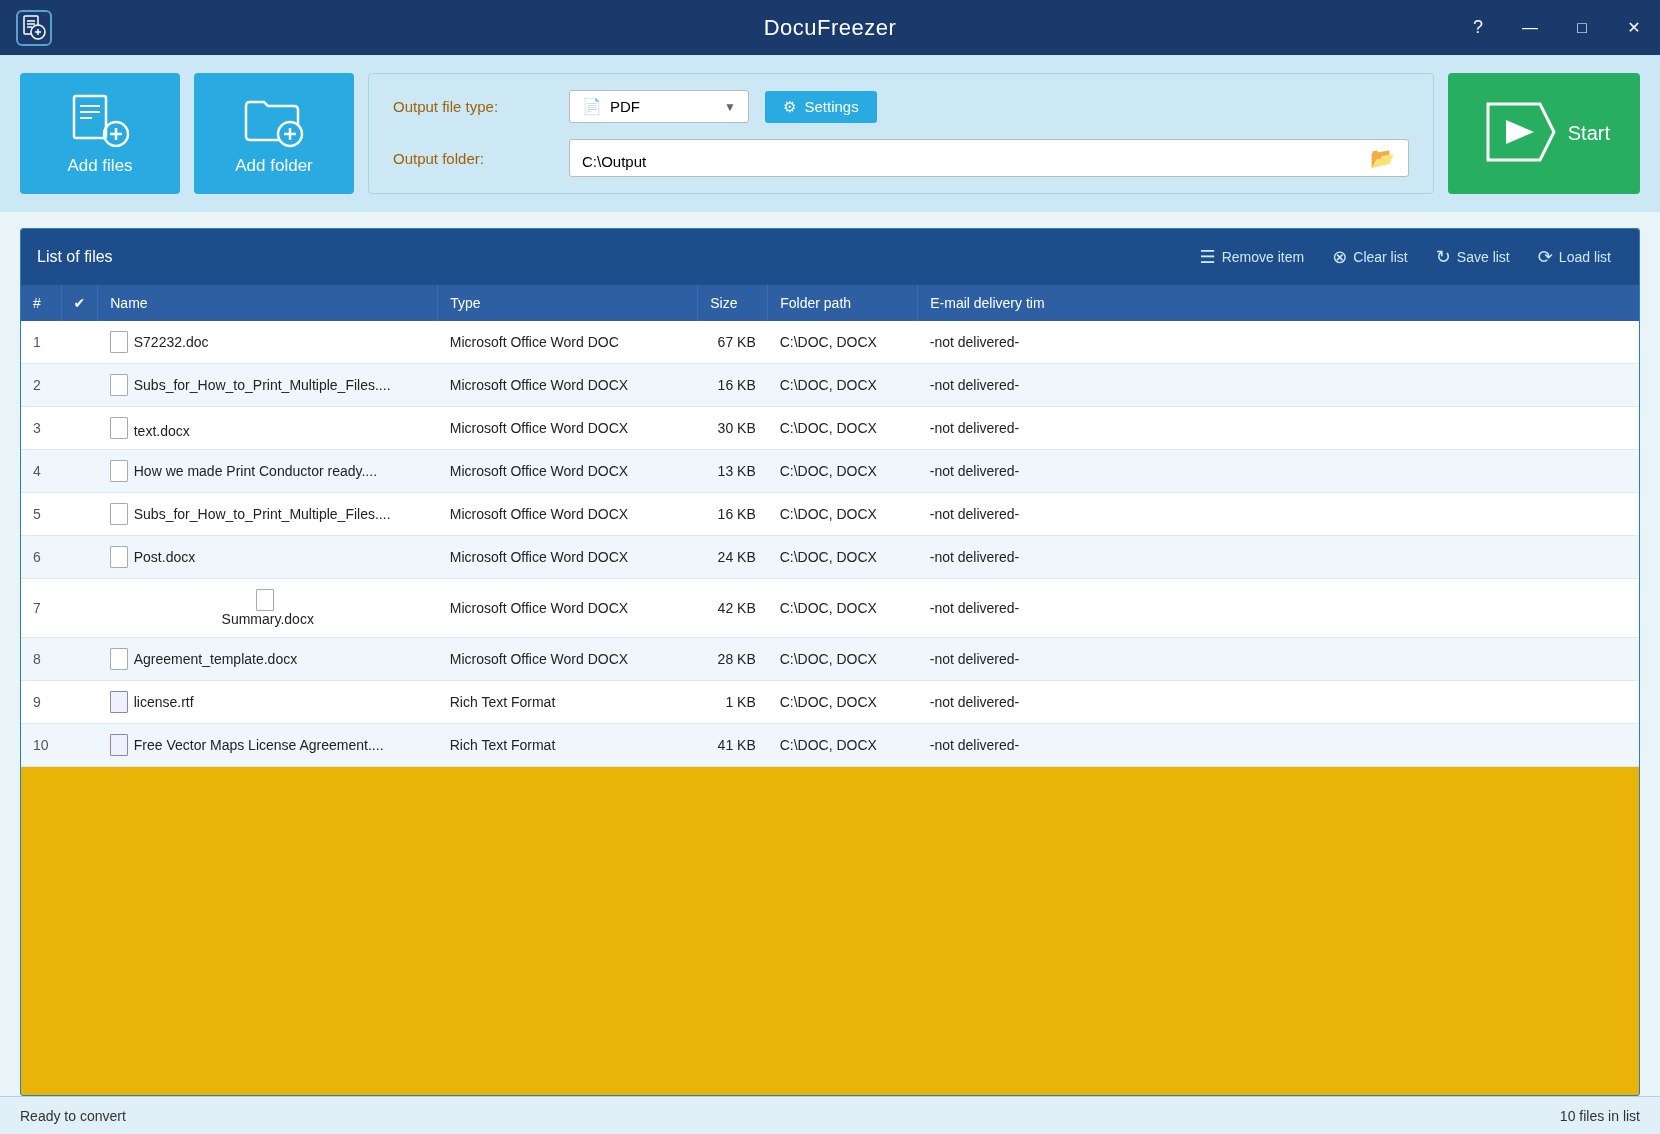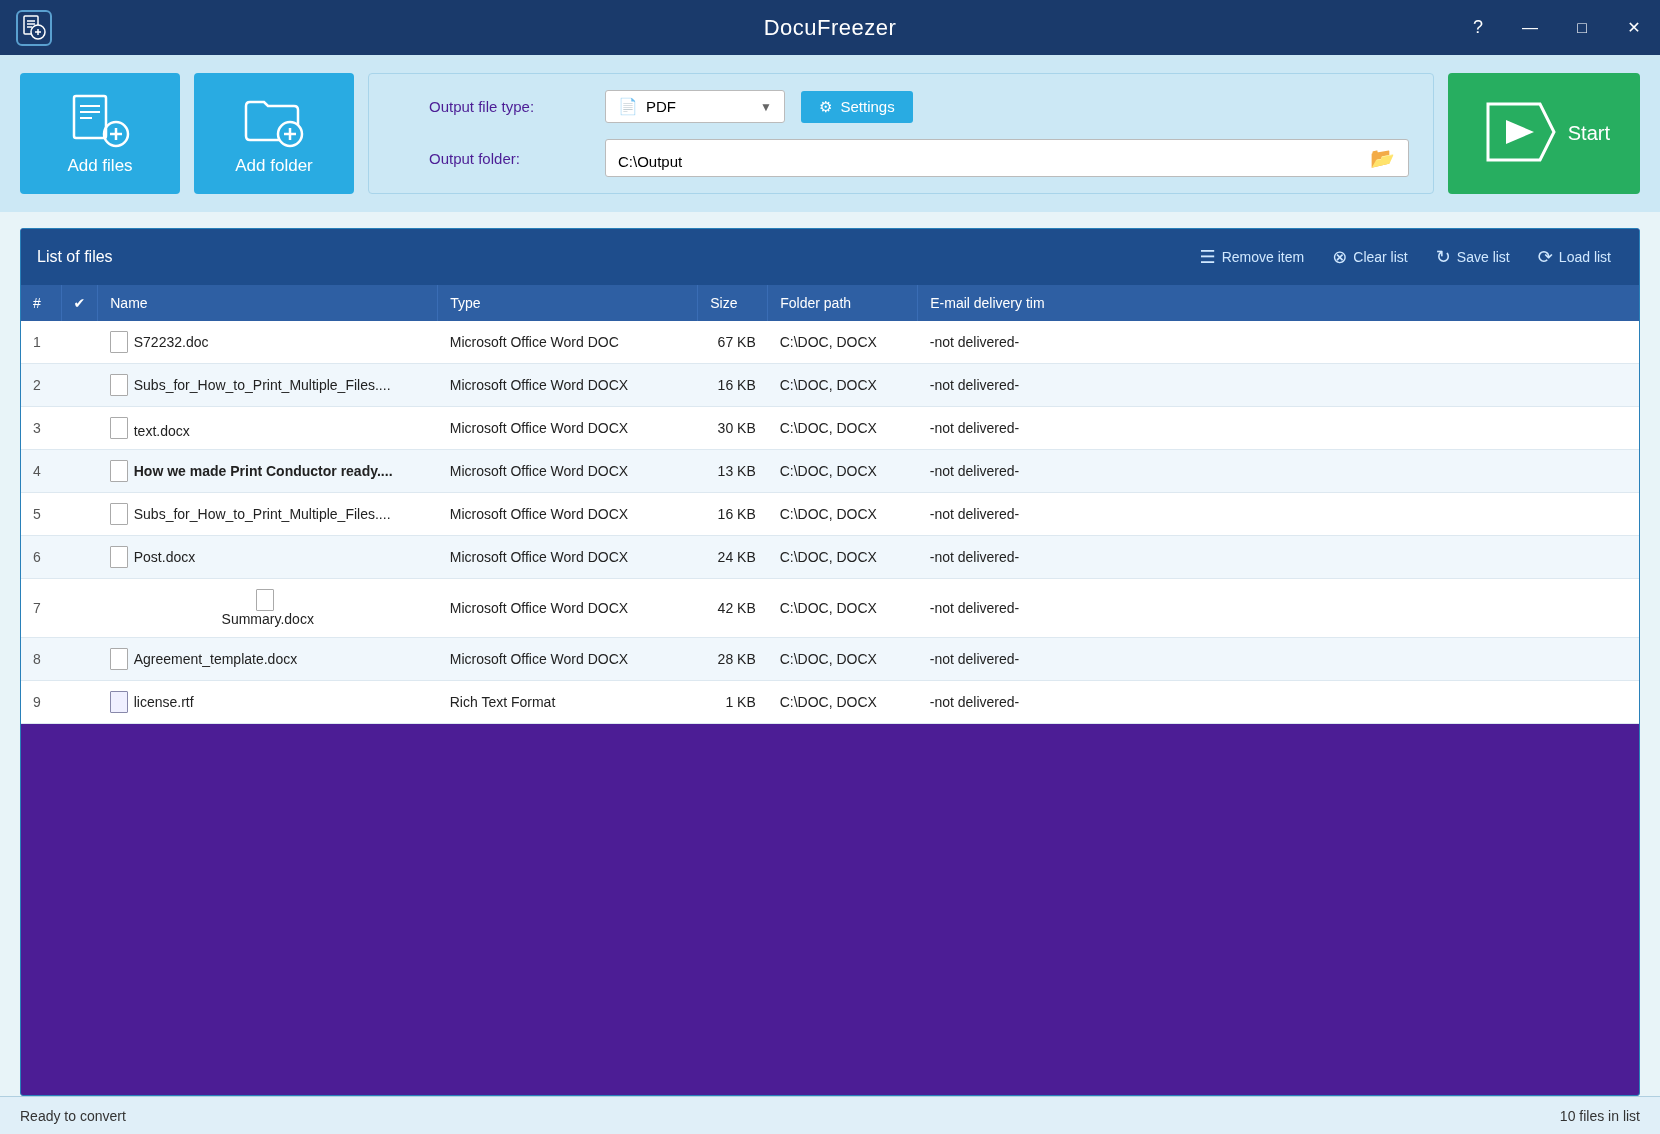--- a/index.html
+++ b/index.html
@@ -119,24 +119,23 @@
       justify-content: center;
       padding: 16px 24px;
       gap: 16px;
     }
     .settings-row {
       display: flex;
       align-items: center;
       gap: 16px;
     }
     .settings-label {
-      color: #4c1d95;
+      color: #a16207;
       font-size: 15px;
       min-width: 160px;
-      margin-left: 36px;
     }
     .file-type-select {
       background: #fff;
       border: 1px solid #bbb;
       border-radius: 3px;
       padding: 6px 12px;
       font-size: 15px;
       display: flex;
       align-items: center;
       gap: 8px;
@@ -208,21 +207,21 @@
 
     
     .file-list-section {
       flex: 1;
       display: flex;
       flex-direction: column;
       margin: 0 20px 0 20px;
       border: 1px solid #2980b9;
       border-radius: 3px;
       overflow: hidden;
-      background: #4c1d95;
+      background: #eab308;
     }
 
     .list-header {
       background: #1e4d8c;
       padding: 0 16px;
       display: flex;
       align-items: center;
       height: 56px;
       flex-shrink: 0;
     }
@@ -474,21 +473,21 @@
       </td>
       <td>Microsoft Office Word DOCX</td>
       <td style="text-align:right;">30 KB</td>
       <td>C:\DOC, DOCX</td>
       <td>-not delivered-</td>
     </tr>
           <tr>
       <td style="color:#555;">4</td>
       <td></td>
       <td>
-        <div style="display:flex;align-items:center;font-weight:bold;">
+        <div style="display:flex;align-items:center;">
           <span style="display:inline-block;width:18px;height:22px;border:1.5px solid #aaa;border-radius:1px;background:#fff;position:relative;margin-right:6px;vertical-align:middle;flex-shrink:0;"></span>
           <span>How we made Print Conductor ready....</span>
         </div>
       </td>
       <td>Microsoft Office Word DOCX</td>
       <td style="text-align:right;">13 KB</td>
       <td>C:\DOC, DOCX</td>
       <td>-not delivered-</td>
     </tr>
           <tr>
@@ -551,20 +550,34 @@
       <td style="color:#555;">9</td>
       <td></td>
       <td>
         <div style="display:flex;align-items:center;">
           <span style="display:inline-block;width:18px;height:22px;border:1.5px solid #88a;border-radius:1px;background:#f0f0ff;position:relative;margin-right:6px;vertical-align:middle;flex-shrink:0;"></span>
           <span>license.rtf</span>
         </div>
       </td>
       <td>Rich Text Format</td>
       <td style="text-align:right;">1 KB</td>
+      <td>C:\DOC, DOCX</td>
+      <td>-not delivered-</td>
+    </tr>
+          <tr>
+      <td style="color:#555;">10</td>
+      <td></td>
+      <td>
+        <div style="display:flex;align-items:center;">
+          <span style="display:inline-block;width:18px;height:22px;border:1.5px solid #88a;border-radius:1px;background:#f0f0ff;position:relative;margin-right:6px;vertical-align:middle;flex-shrink:0;"></span>
+          <span>Free Vector Maps License Agreement....</span>
+        </div>
+      </td>
+      <td>Rich Text Format</td>
+      <td style="text-align:right;">41 KB</td>
       <td>C:\DOC, DOCX</td>
       <td>-not delivered-</td>
     </tr>
         </tbody>
     </table>
   </div>
 </div>
 
 <div class="statusbar">
   <span>Ready to convert</span>

